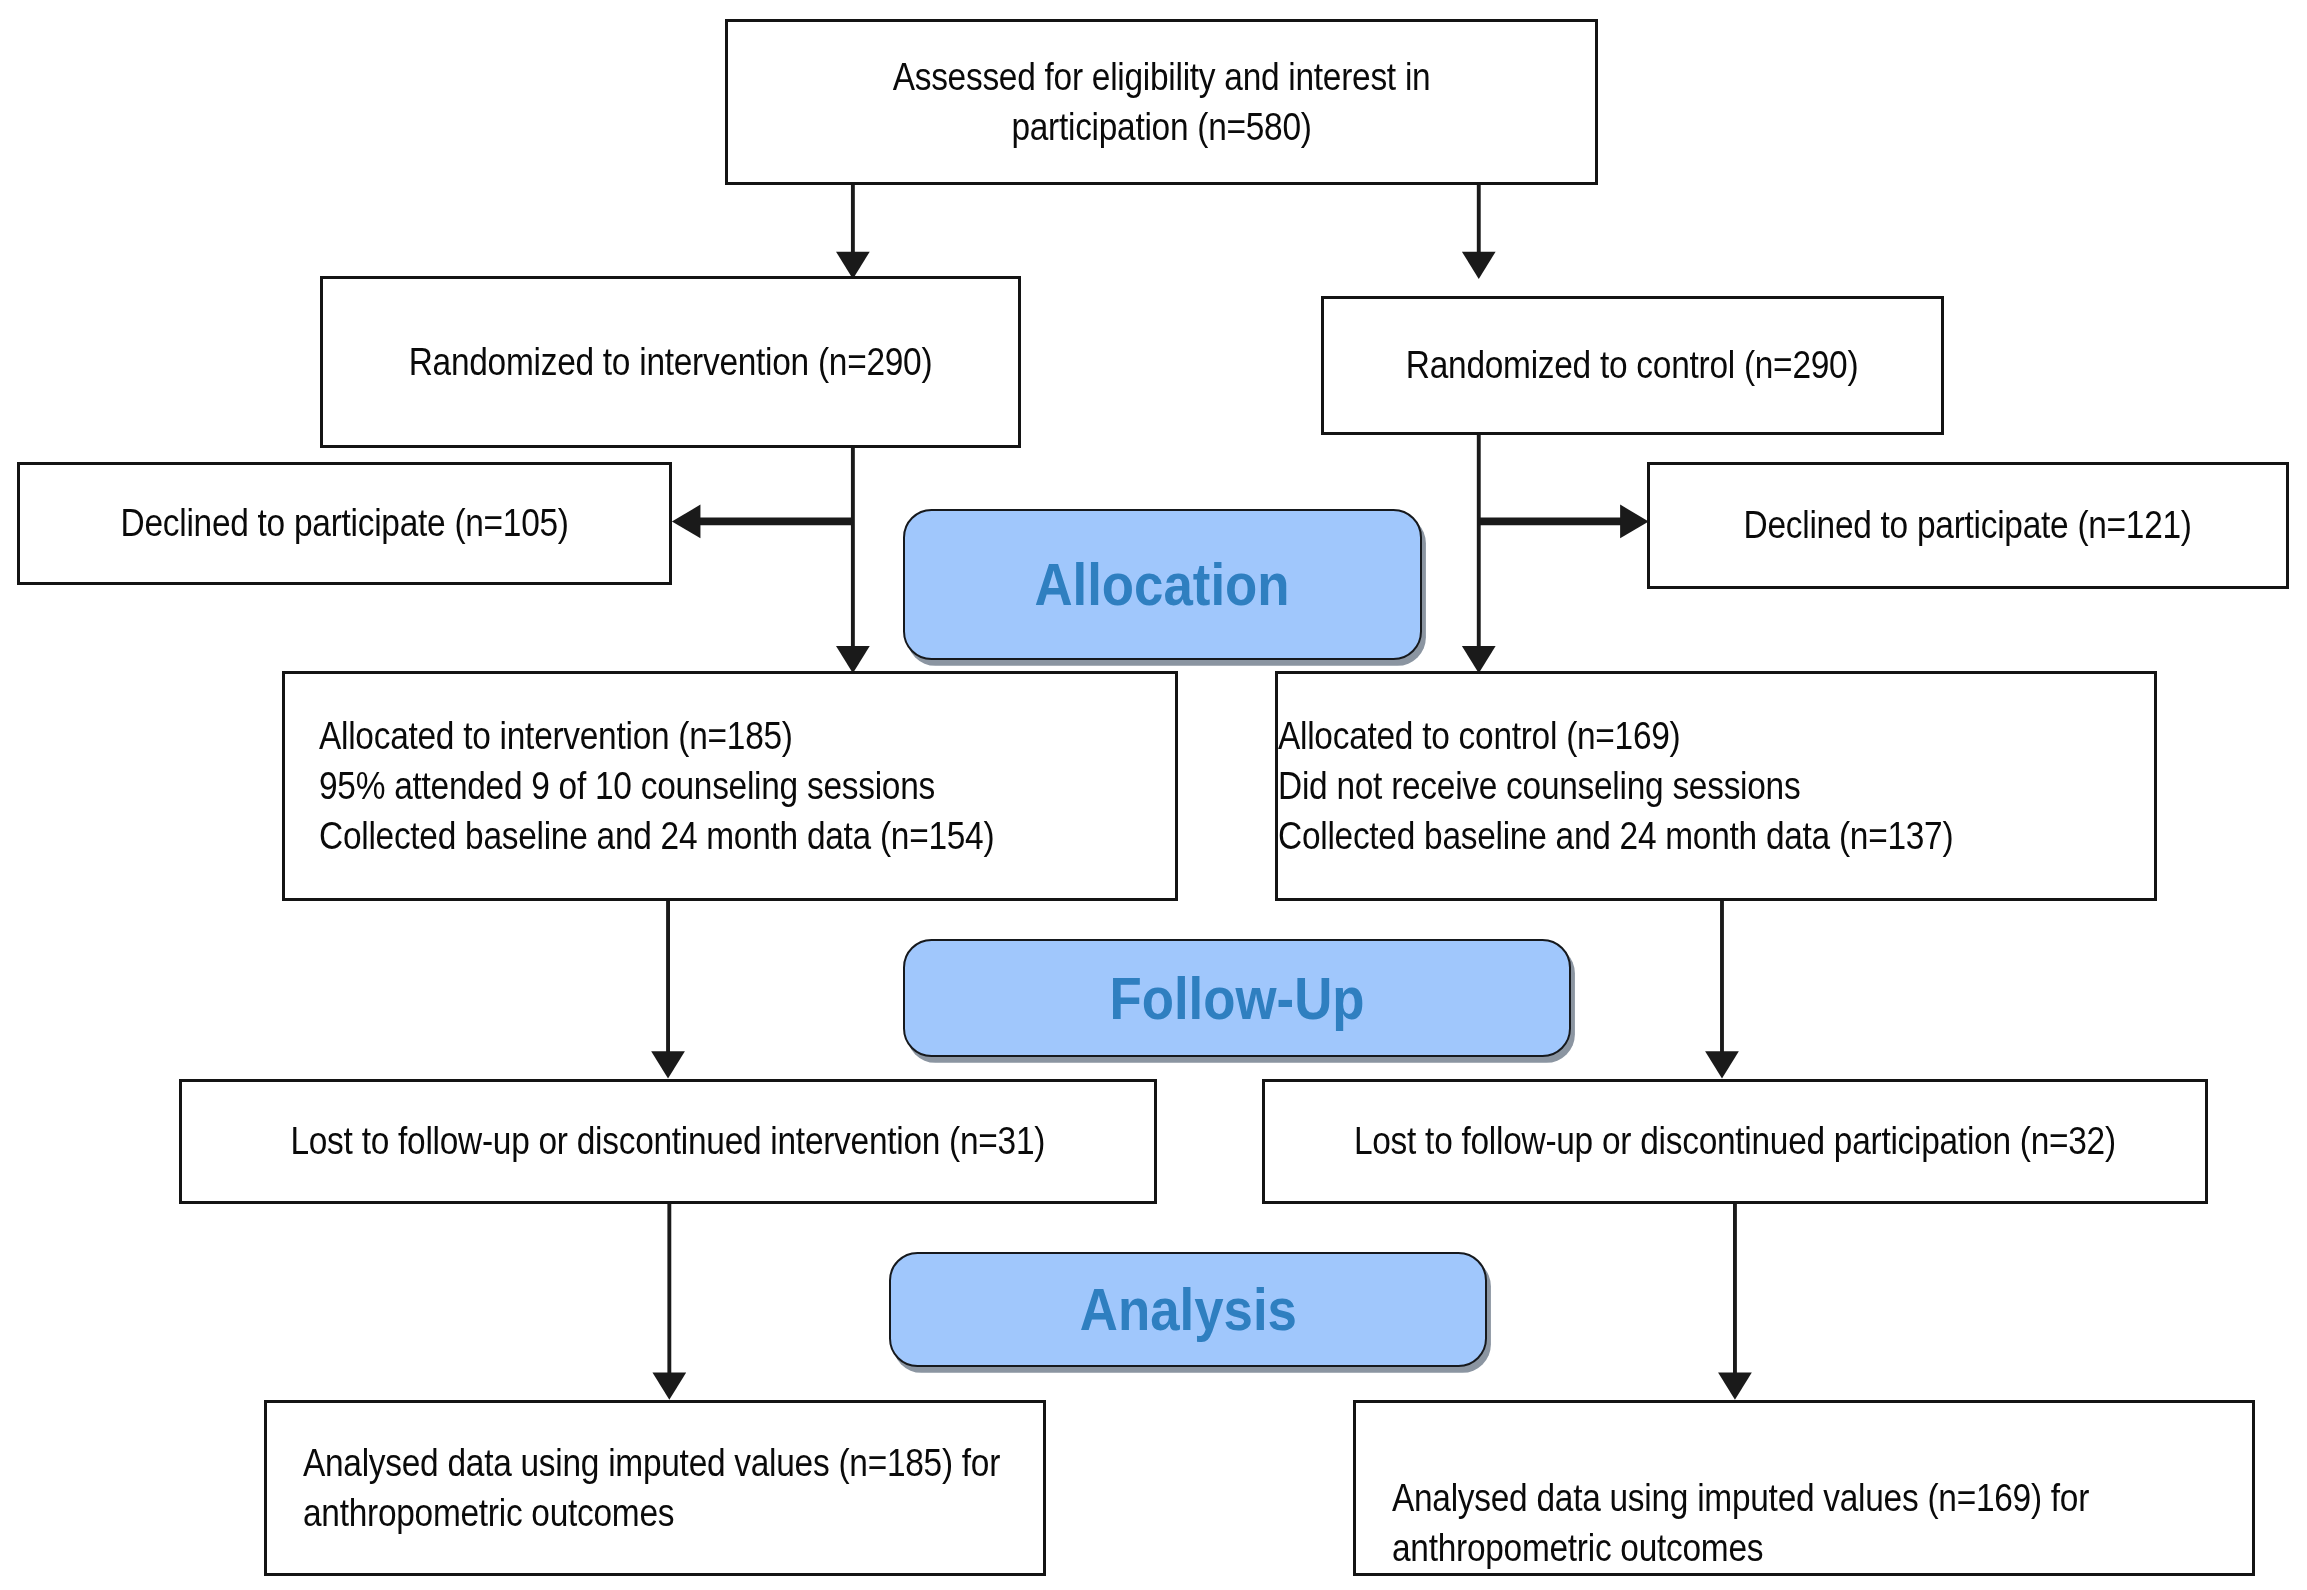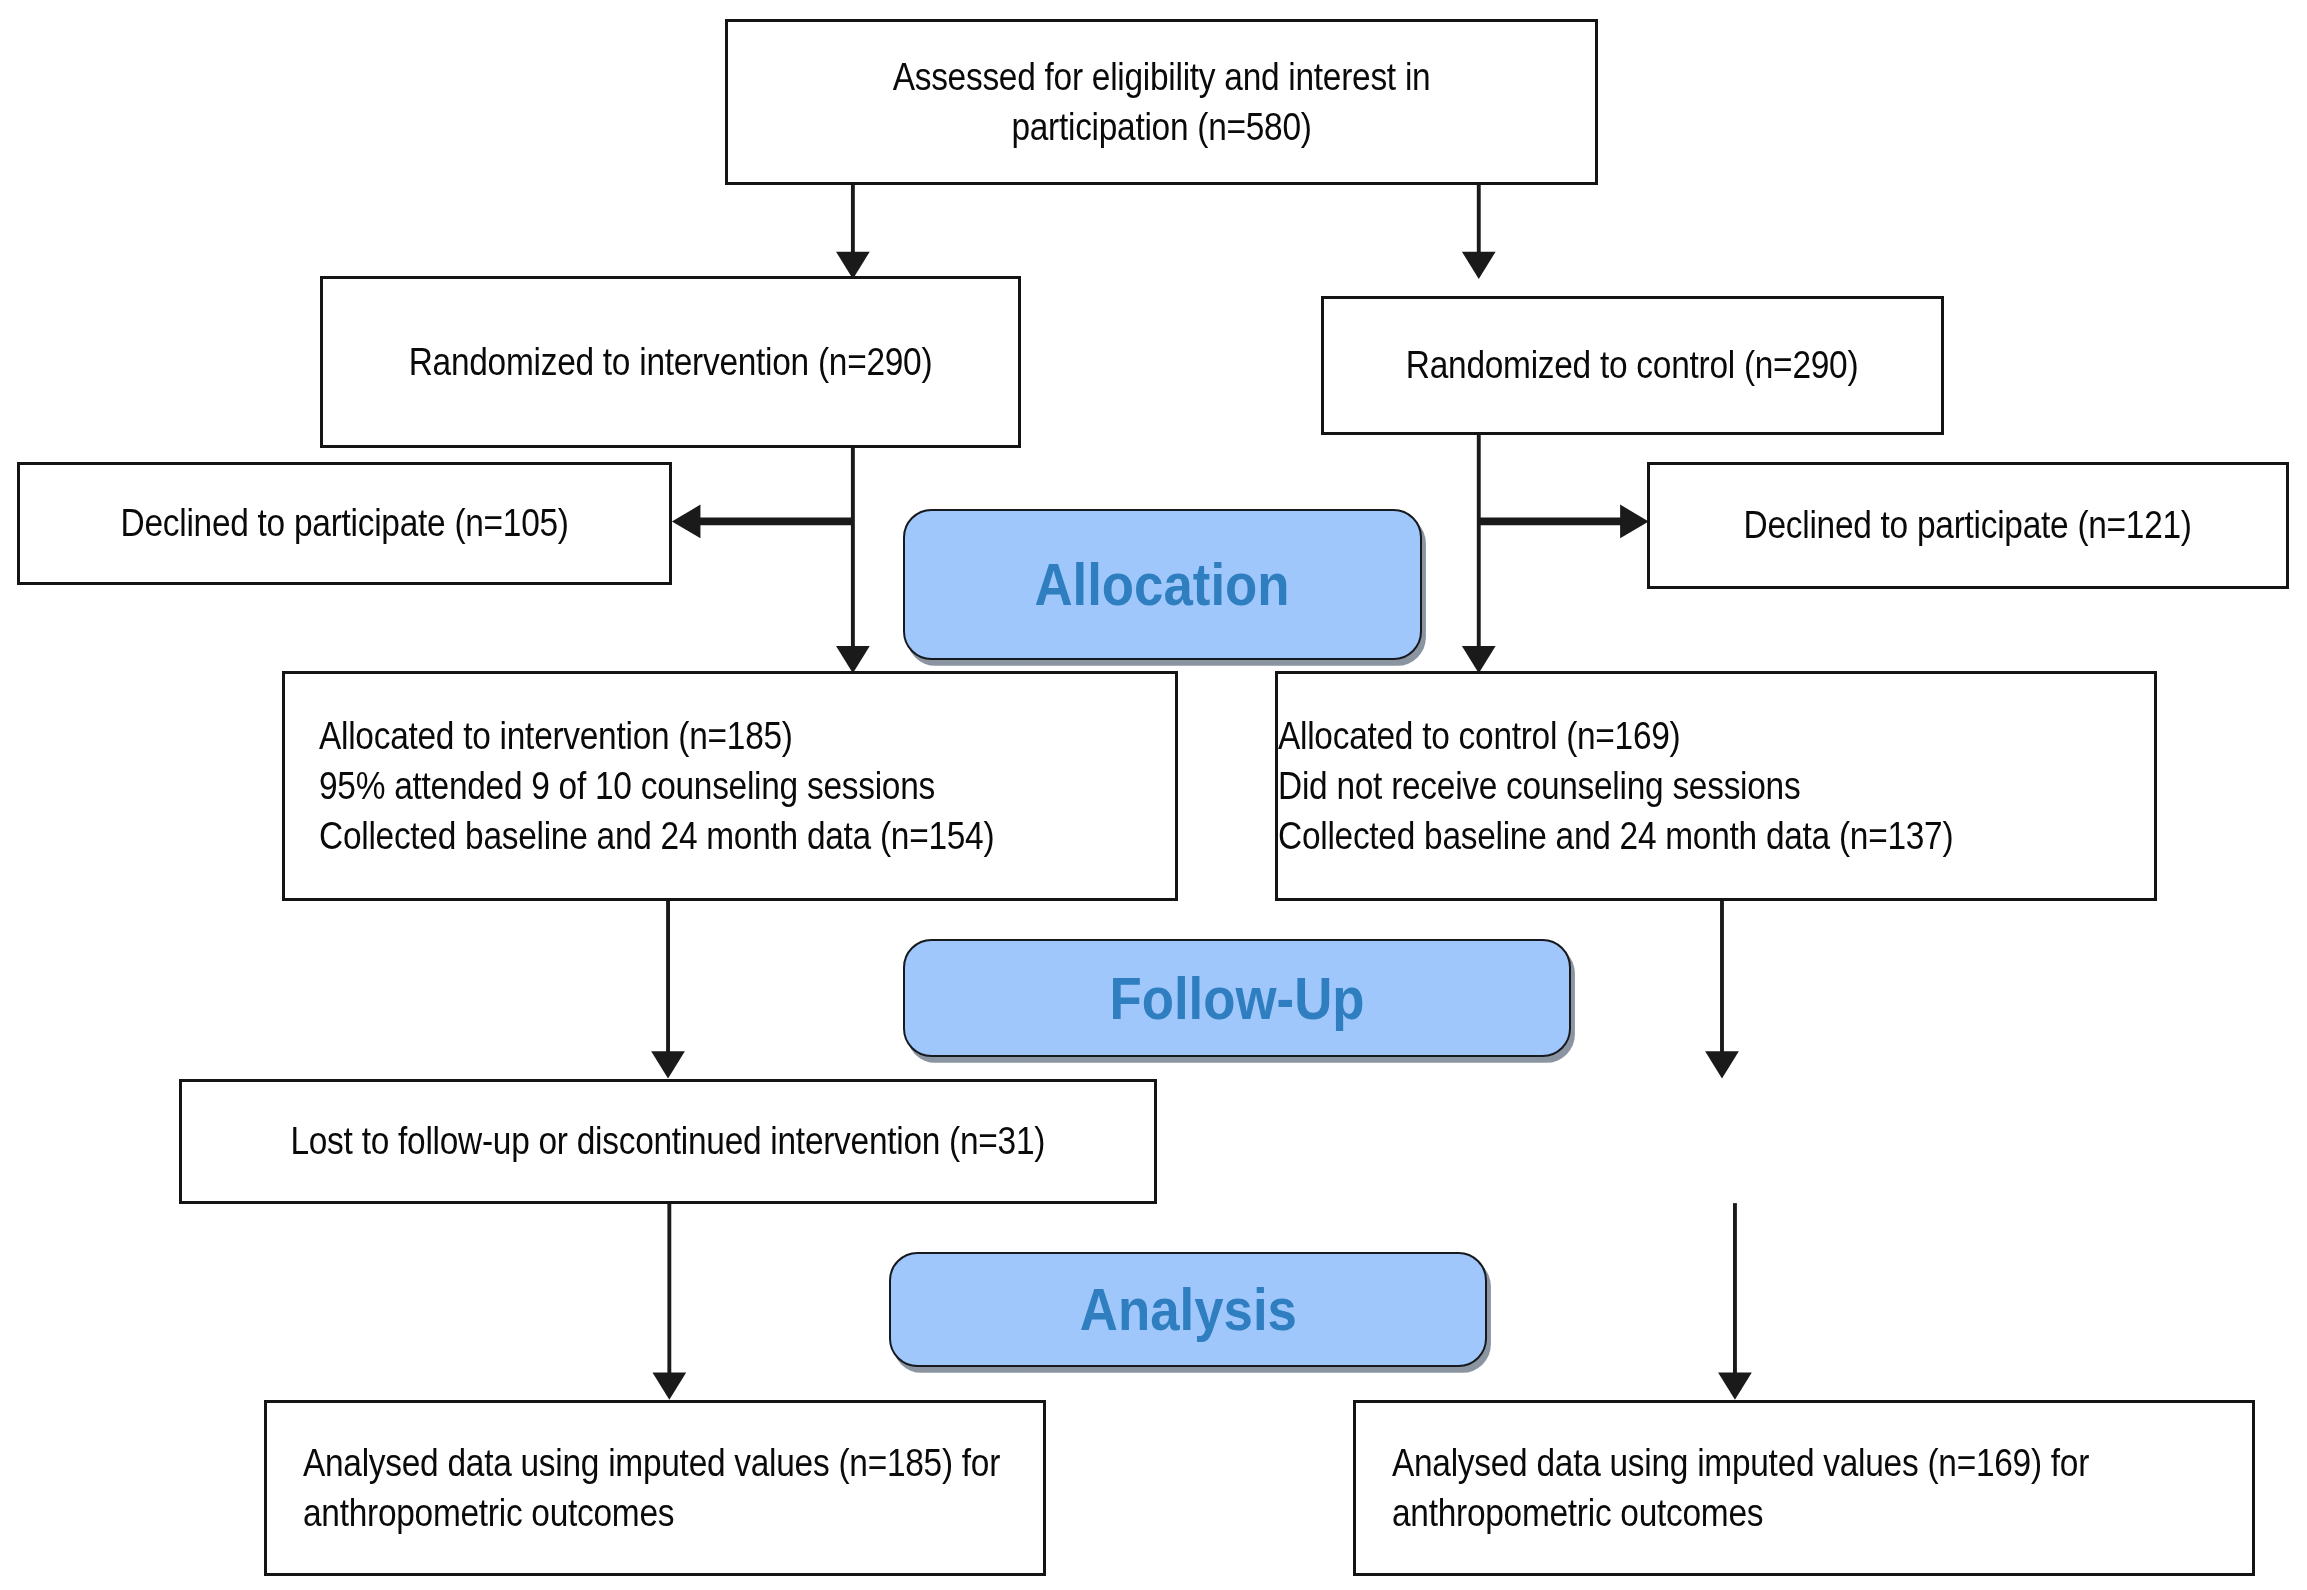--- a/index.html
+++ b/index.html
@@ -120,32 +120,35 @@
     </div>
   </div>
 
   <div class="stage" style="left:903px;top:939px;width:668px;height:118px;">
     <span class="stage-txt">Follow-Up</span>
   </div>
 
   <div class="box" style="left:179px;top:1079px;width:978px;height:125px;">
     <div class="txt">Lost to follow-up or discontinued intervention (n=31)</div>
   </div>
+  <div class="box" style="left:1262px;top:1079px;width:946px;height:125px;">
+    <div class="txt">Lost to follow-up or discontinued participation (n=32)</div>
+  </div>
 
   <div class="stage" style="left:889px;top:1252px;width:598px;height:115px;">
     <span class="stage-txt">Analysis</span>
   </div>
 
   <div class="box left" style="left:228px;top:1400px;width:782px;height:176px;padding-left:36px;">
     <div class="txt">
       <div>Analysed data using imputed values (n=185) for</div>
       <div>anthropometric outcomes</div>
     </div>
   </div>
-  <div class="box left" style="left:1317px;top:1400px;width:902px;height:176px;padding-left:36px;">
+  <div class="box left" style="left:1317px;top:1400px;width:902px;height:176px;padding-left:36px;align-items:flex-end;">
     <div class="txt">
       <div>Analysed data using imputed values (n=169) for</div>
       <div>anthropometric outcomes</div>
     </div>
   </div>
 
 </div>
 
 
 </body></html>

